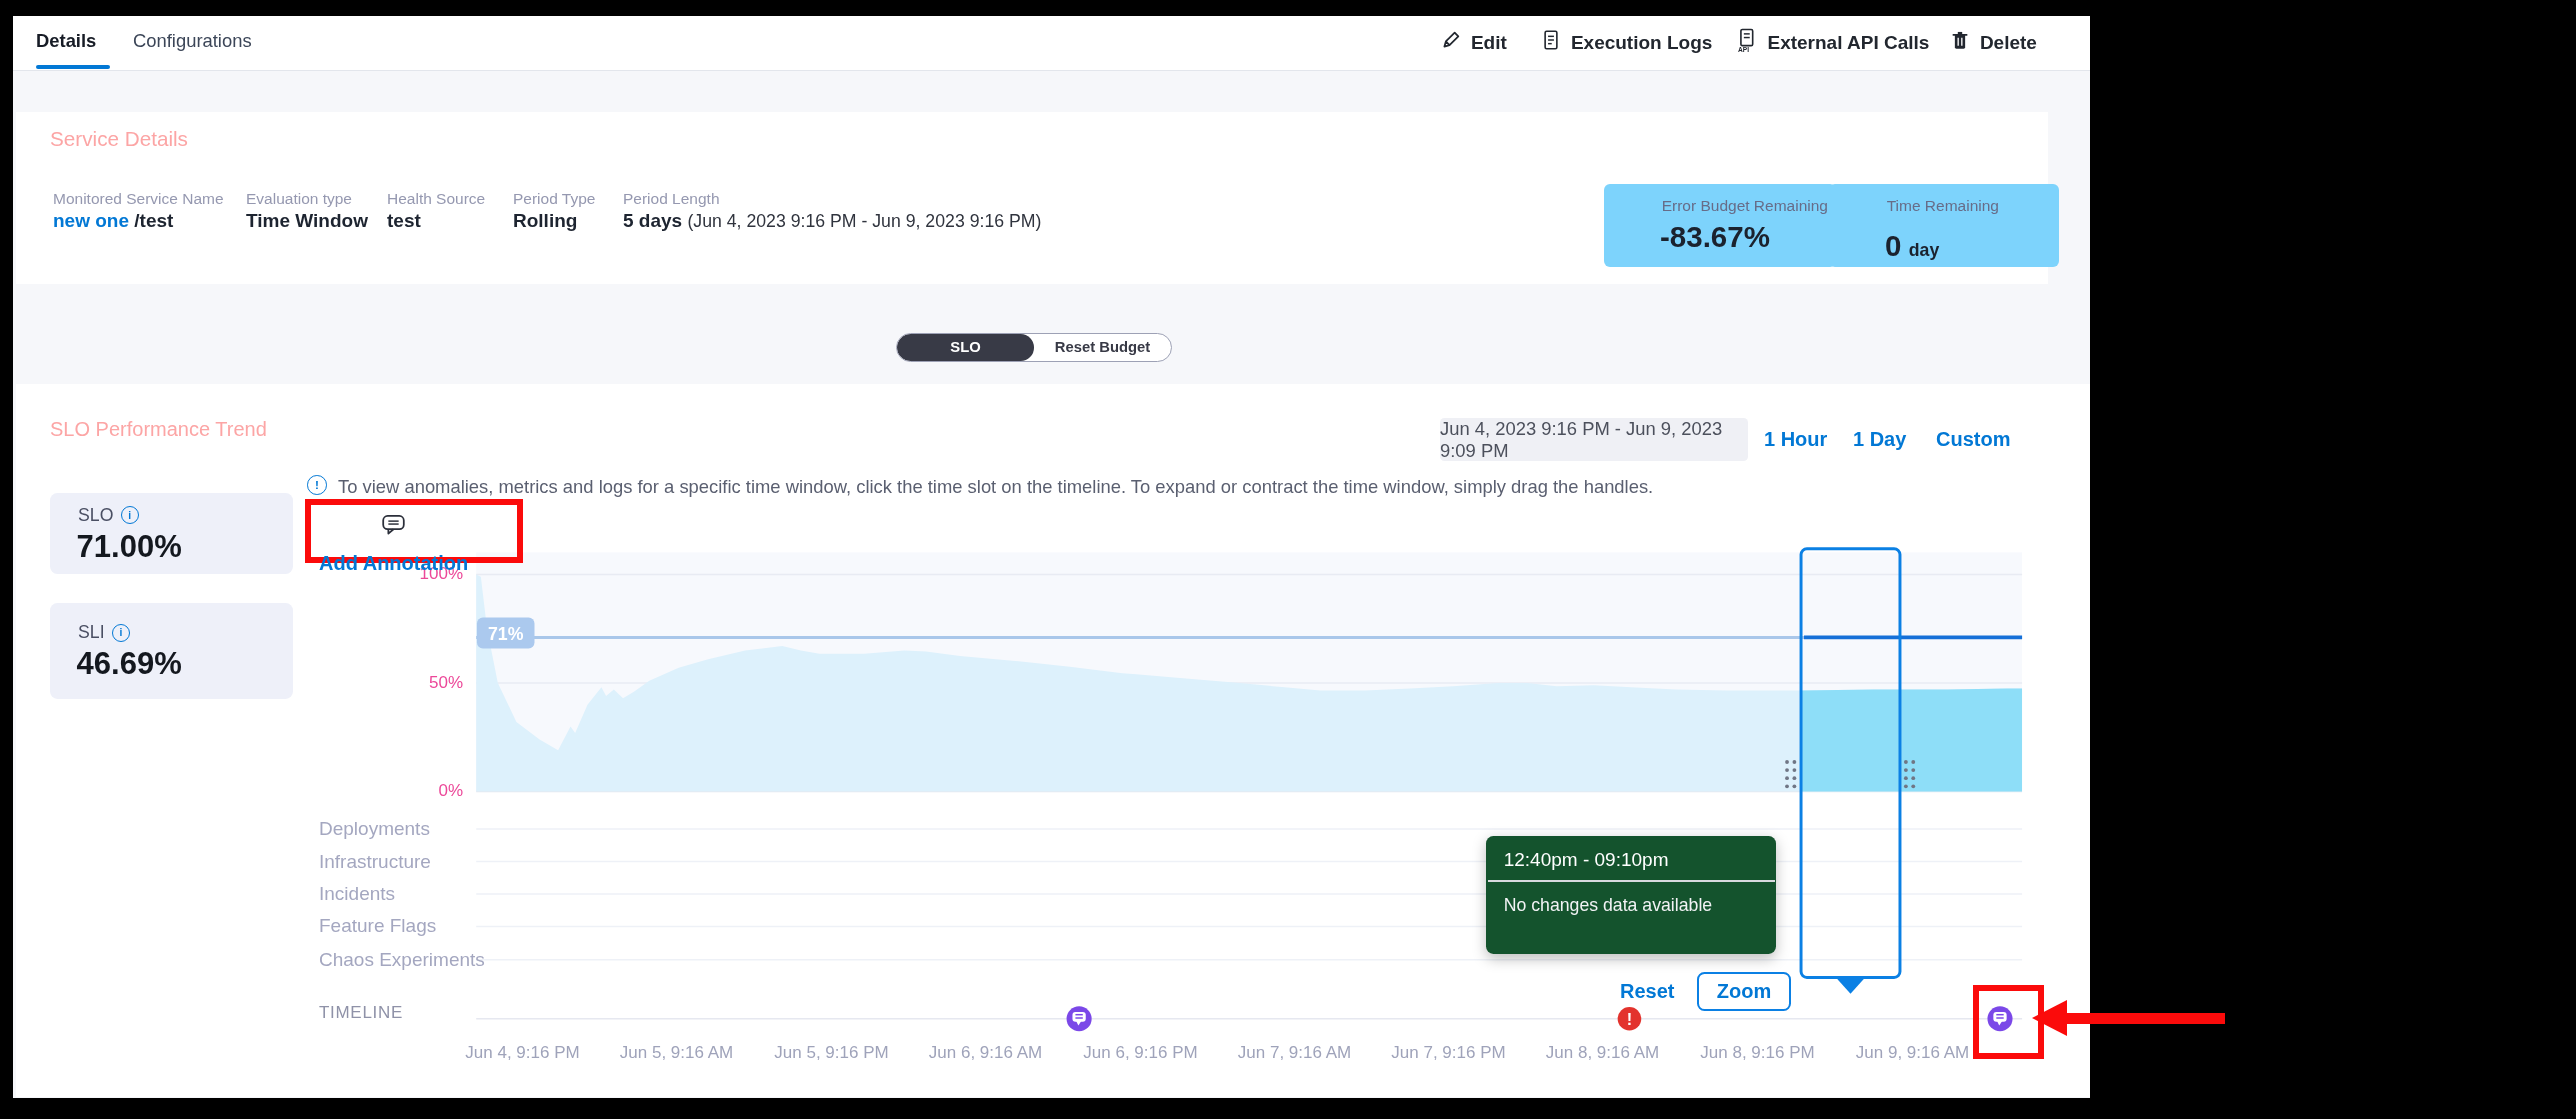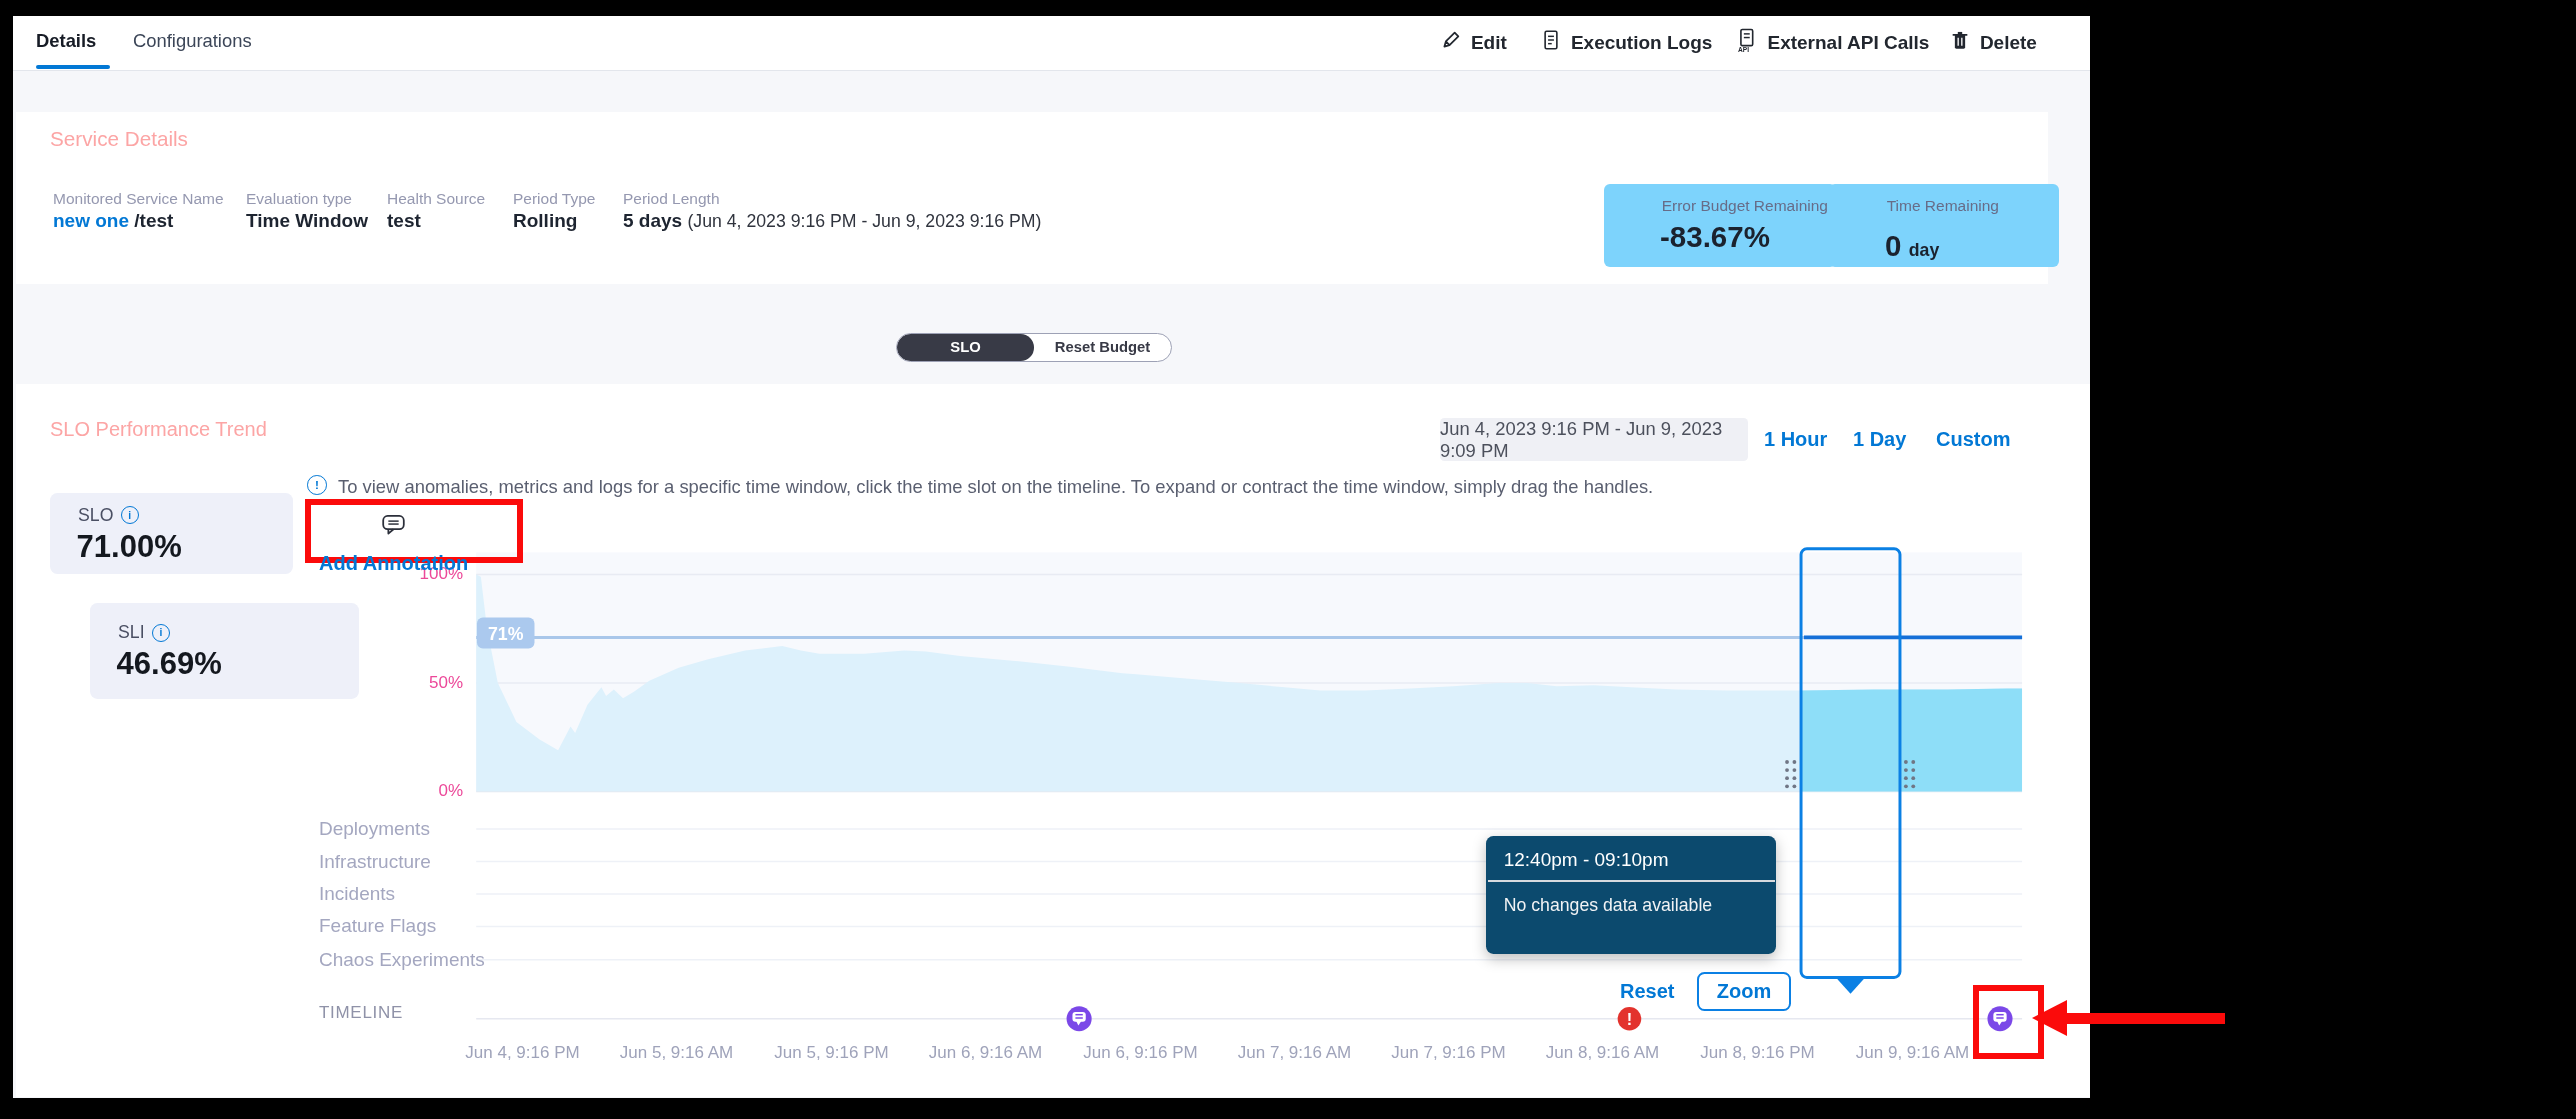--- a/index.html
+++ b/index.html
@@ -35,21 +35,21 @@
             color:#0278d5;font-size:11.8px;font-weight:bold;align-items:center;justify-content:center;}
   .redbox{border:6.6px solid #fb0b0b;background:transparent;}
   .addanno{display:flex;align-items:center;gap:10.3px;font-size:20px;font-weight:bold;color:#0278d5;cursor:pointer;}
   .slocard{background:#eef0f9;border-radius:7.4px;}
   .slolabel{font-size:17.7px;color:#4a4f63;display:flex;align-items:center;gap:7.4px;}
   .slovalue{font-size:31px;font-weight:bold;color:#14181f;}
   .rowlabel{font-size:19px;color:#a4a7c0;}
   .timelinelabel{font-size:17px;color:#8f92a8;letter-spacing:0.7px;}
   .ylabel{font-size:17px;color:#ec4899;text-align:right;width:65px;}
   .xlabel{font-size:17px;color:#9fa3ba;text-align:center;width:177px;}
-  .tooltip{background:#0c4a6e;border-radius:7.4px;box-shadow:0 4.4px 13.3px rgba(0,0,0,.25);color:#fff;}
+  .tooltip{background:#14532d;border-radius:7.4px;box-shadow:0 4.4px 13.3px rgba(0,0,0,.25);color:#fff;}
   .tooltip .tt-title{font-size:19px;padding:13.3px 17.7px 8.9px 17.7px;}
   .tooltip .tt-div{height:1.5px;background:#d8dade;margin:0 1.5px;}
   .tooltip .tt-body{font-size:17.7px;padding:13.3px 17.7px;color:#f2f3f5;}
   .resetlink{font-size:20px;font-weight:bold;color:#0278d5;cursor:pointer;}
   .zoombtn{border:2.2px solid #0b80e4;border-radius:7.4px;color:#0278d5;font-size:20px;font-weight:bold;
            display:flex;align-items:center;justify-content:center;background:#fff;cursor:pointer;}
   .arrowshaft{background:#fb0b0b;}
   .arrowhead{width:0;height:0;border-top:18.4px solid transparent;border-bottom:18.4px solid transparent;border-right:35px solid #fb0b0b;}
   svg text{font-family:"Liberation Sans",sans-serif;}
 </style>
@@ -165,21 +165,21 @@
   <span>Add Annotation</span>
 </div>
 
 <div class="abs slocard" style="left:50px;top:493px;width:243px;height:81px;">
   <div class="slolabel" style="padding:11.8px 0 0 28px;">
     <span>SLO</span>
     <span class="infoicon" style="width:16px;height:16px;font-size:10.3px;">i</span>
   </div>
   <div class="slovalue" style="padding:3px 0 0 26.6px;">71.00%</div>
 </div>
-<div class="abs slocard" style="left:50px;top:603px;width:269px;height:96px;margin-left:40px;">
+<div class="abs slocard" style="left:50px;top:603px;width:243px;height:96px;">
   <div class="slolabel" style="padding:19px 0 0 28px;">
     <span>SLI</span>
     <span class="infoicon" style="width:16px;height:16px;font-size:10.3px;">i</span>
   </div>
   <div class="slovalue" style="padding:3px 0 0 26.6px;">46.69%</div>
 </div>
 
 <svg id="chart-svg" class="abs" style="left:443px;top:539px;" width="1616" height="502" viewBox="600 730 2190 680">
     <rect x="645" y="748" width="2095" height="324" fill="#f7f9fd"></rect>
     <line x1="645" y1="778" x2="2740" y2="778" stroke="#e8ebf3" stroke-width="2"></line>

